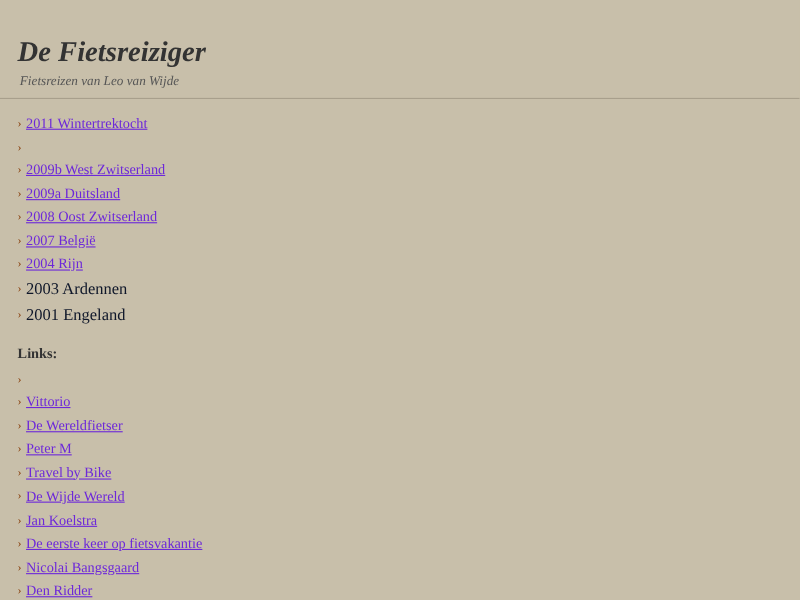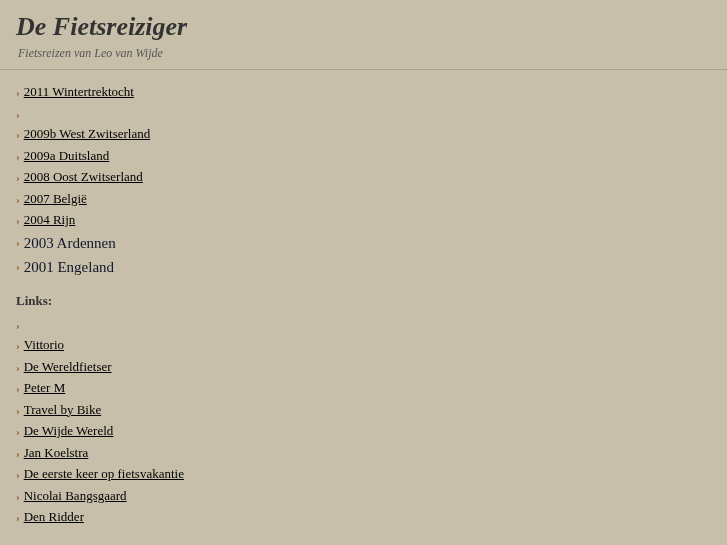--- a/index.html
+++ b/index.html
@@ -23,20 +23,21 @@
       border-bottom: 1px solid #a89f8c;
     }
 
     #site-title {
       font-size: 26px;
       font-weight: bold;
       font-style: italic;
       color: #333;
       font-family: Georgia, serif;
       margin-bottom: 4px;
+      margin-top: 20px;
     }
 
     #site-subtitle {
       font-size: 12px;
       font-style: italic;
       color: #555;
       margin-left: 2px;
     }
 
     #content {
@@ -65,21 +66,21 @@
 
     .arrow {
       color: #8b4513;
       font-size: 11px;
       margin-right: 4px;
       margin-top: 2px;
       flex-shrink: 0;
     }
 
     .nav-list li a {
-      color: #000000;
+      color: #6d28d9;
       text-decoration: underline;
       font-size: 13px;
     }
 
     .nav-list li span.no-link {
       color: #0f172a;
       font-size: 15px;
     }
   </style>
 </head>

